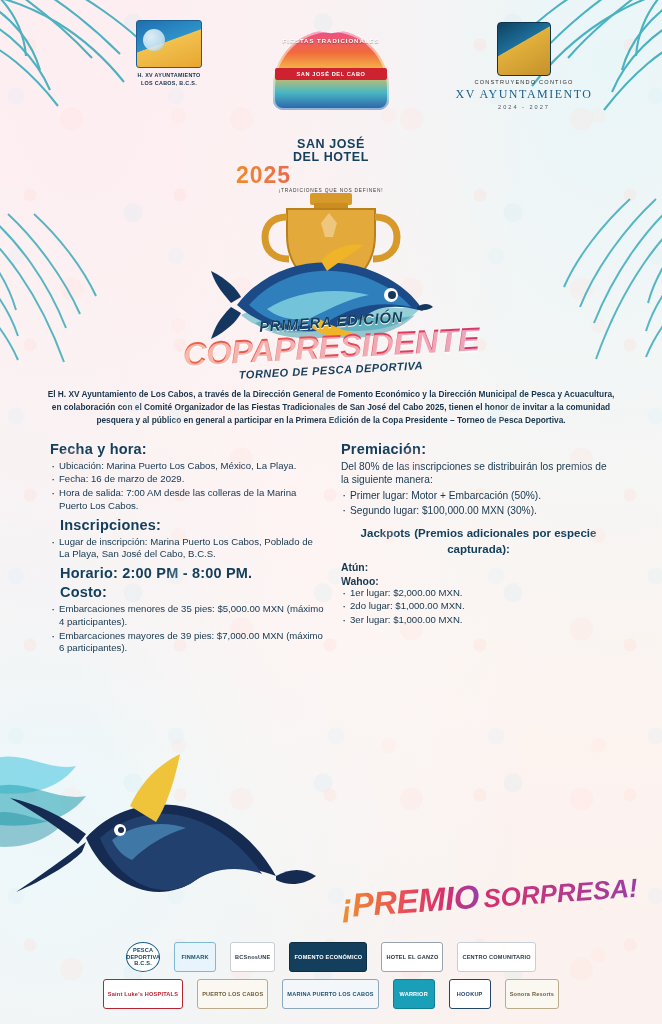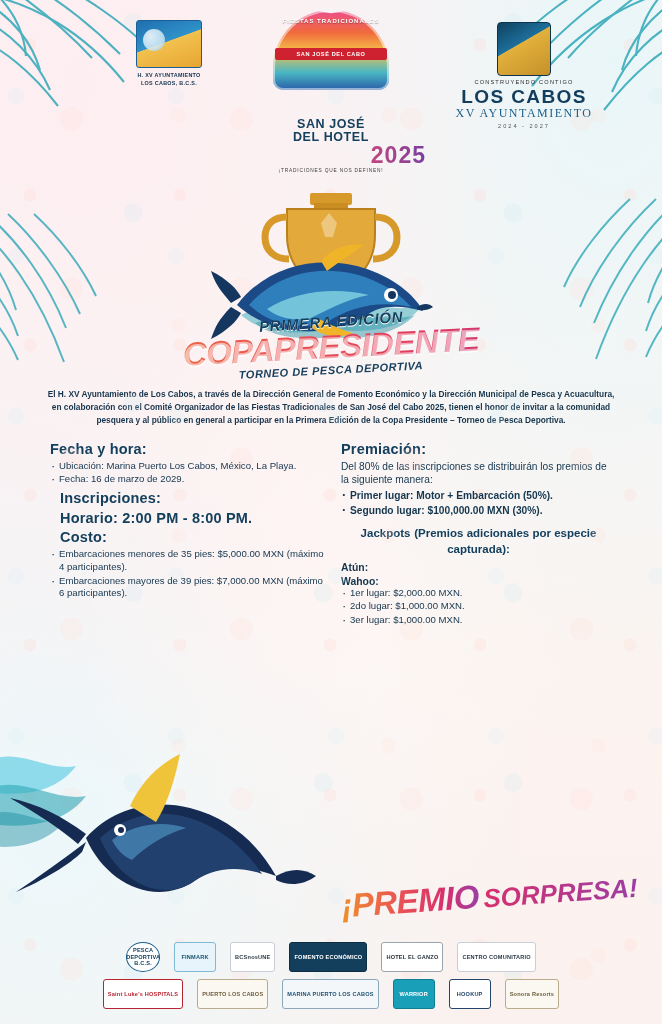--- a/index.html
+++ b/index.html
@@ -47,21 +47,21 @@
   .palm.ml { top: 210px; left: -40px; }
   .palm.mr { top: 195px; right: -46px; transform: scaleX(-1); }
 
   
   .header {
     position: relative;
     height: 185px;
   }
   .logo-left  { position: absolute; left: 126px; top: 20px; width: 86px; text-align: center; }
   .logo-right { position: absolute; right: 58px; top: 22px; width: 160px; text-align: center; }
-  .logo-center{ position: absolute; left: 50%; transform: translateX(-50%); top: 4px; width: 190px; text-align: center; }
+  .logo-center{ position: absolute; left: 50%; transform: translateX(-50%); top: 24px; width: 190px; text-align: center; }
 
   .crest-box { width: 66px; height: 48px; margin: 0 auto 4px; border-radius: 3px; overflow: hidden;
                background: linear-gradient(160deg,#1f6fae 0%, #2f92c9 45%, #f2c14e 46%, #e8a531 100%);
                border: 1px solid #1c5f94; position: relative; }
   .crest-box:after { content:""; position:absolute; left:6px; top:8px; width:22px; height:22px; border-radius:50%;
                background: radial-gradient(circle at 35% 35%, #fff, #cfe8f6 60%, #8cc3e0); opacity:.85; }
   .logo-caption { font-size: 5.4px; font-weight: 700; letter-spacing: .3px; color: #10324f; line-height: 1.45; }
 
   .cabos-crest { width: 54px; height: 54px; margin: 0 auto 3px; border-radius: 4px;
                  background: linear-gradient(150deg,#10415f 0%, #1d6f9c 40%, #e2b03c 41%, #c5912a 100%);
@@ -87,21 +87,21 @@
     color: #fff; font-size: 6px; font-weight: 700; letter-spacing: 1px;
     text-shadow: 0 1px 1px rgba(0,0,0,.35);
   }
   .fiesta .ribbon {
     position: absolute; left: 8px; right: 8px; top: 44px; height: 12px;
     background: #cf2230; border-radius: 2px; color: #fff; font-size: 5.6px;
     text-align: center; line-height: 12px; letter-spacing: .6px; font-weight: 700;
   }
   .sjdc-name { margin-top: 2px; text-align: center; font-size: 12.5px; font-weight: 700;
                letter-spacing: .6px; color: #15405e; line-height: 1.02; }
-  .sjdc-year { text-align: right; font-size: 23px; font-weight: 700; letter-spacing: 1px;
+  .sjdc-year { text-align: left; font-size: 23px; font-weight: 700; letter-spacing: 1px;
                background: linear-gradient(90deg,#ef8b2c,#e64b6e 55%,#7a3fa0);
                -webkit-background-clip: text; background-clip: text; color: transparent; line-height: 1; }
   .sjdc-slogan { text-align: center; font-size: 4.8px; letter-spacing: .8px; color: #3b3b3b; margin-top: 1px; }
 
   
   .hero { position: relative; height: 195px; margin-top: 2px; }
   .hero svg { position: absolute; left: 50%; top: 0; transform: translateX(-50%); }
 
   .hero-title { position: absolute; left: 0; right: 0; bottom: 6px; text-align: center; }
   .edicion {
@@ -149,21 +149,21 @@
     line-height: 1.33;
     color: #14364f;
     margin-bottom: 1px;
   }
   ul.bul li:before {
     content: "·";
     position: absolute; left: 1px; top: -1px;
     font-size: 13px; line-height: 1.1; color: #14364f;
   }
   ul.bul.big li { font-size: 10.2px; }
-  ul.bul.bold li { font-weight: 700; }
+  ul.bul.bold li { font-weight: 400; }
   .plain { font-size: 10.2px; color: #14364f; line-height: 1.35; margin: 0 0 2px 0; }
   .sub-label { font-size: 10.4px; font-weight: 700; color: #14364f; margin: 3px 0 0 0; }
   .jackpot-title { font-size: 13.5px; font-weight: 700; color: #14405e; text-align: center; line-height: 1.2; margin: 8px 0 4px; }
   .jackpot-title span { font-weight: 700; font-size: 11.5px; }
 
   
   .marlin { position: absolute; left: -10px; bottom: 96px; pointer-events: none; }
 
   
   .premio {
@@ -271,21 +271,20 @@
         <span>SAN JOSÉ</span><br>
         <span>DEL HOTEL</span>
       </div>
       <div class="sjdc-year">2025</div>
       <div class="sjdc-slogan">¡TRADICIONES QUE NOS DEFINEN!</div>
     </div>
 
     <div class="logo-right">
       <div class="cabos-crest"></div>
       <div class="cabos-tag">CONSTRUYENDO CONTIGO</div>
-      <div class="cabos-name">LOS CABOS</div>
       <div class="cabos-sub">XV AYUNTAMIENTO</div>
       <div class="cabos-years">2024 - 2027</div>
     </div>
   </div>
 
   <div class="hero">
     <svg width="320" height="180" viewBox="0 0 320 180">
 
       <g>
         <rect x="139" y="6" width="42" height="12" rx="2" fill="#d79a2a"></rect>
@@ -328,24 +327,26 @@
 
   <p class="intro">El H. XV Ayuntamiento de Los Cabos, a través de la Dirección General de Fomento Económico y la Dirección Municipal de Pesca y Acuacultura, en colaboración con el Comité Organizador de las Fiestas Tradicionales de San José del Cabo 2025, tienen el honor de invitar a la comunidad pesquera y al público en general a participar en la Primera Edición de la Copa Presidente – Torneo de Pesca Deportiva.</p>
 
   <div class="cols">
 
     <div class="col">
       <h3>Fecha y hora:</h3>
       <ul class="bul">
         <li>Ubicación: Marina Puerto Los Cabos, México, La Playa.</li>
         <li>Fecha: 16 de marzo de 2029.</li>
+        <li>Hora de salida: 7:00 AM desde las colleras de la Marina Puerto Los Cabos.</li>
       </ul>
 
       <h3 class="indent">Inscripciones:</h3>
       <ul class="bul">
+        <li>Lugar de inscripción: Marina Puerto Los Cabos, Poblado de La Playa, San José del Cabo, B.C.S.</li>
       </ul>
       <h3 class="indent">Horario: 2:00 PM - 8:00 PM.</h3>
 
       <h3 class="indent">Costo:</h3>
       <ul class="bul">
         <li>Embarcaciones menores de 35 pies: $5,000.00 MXN (máximo 4 participantes).</li>
         <li>Embarcaciones mayores de 39 pies: $7,000.00 MXN (máximo 6 participantes).</li>
       </ul>
     </div>
 

